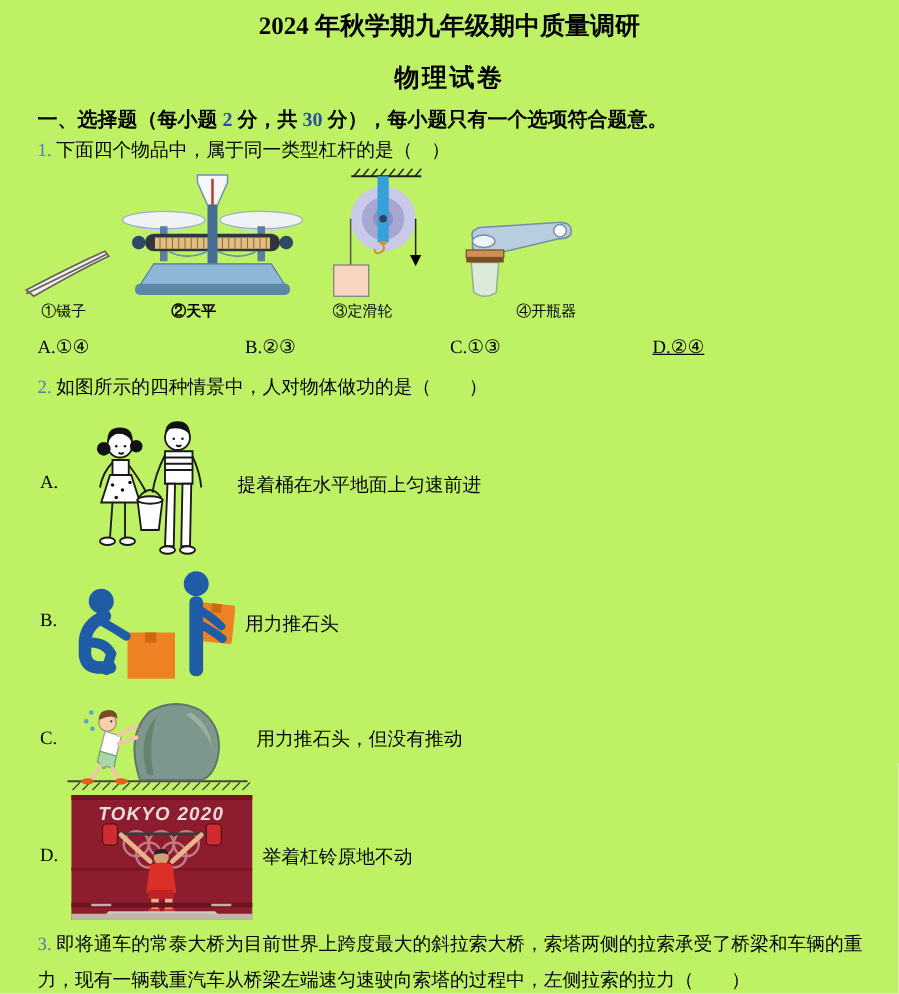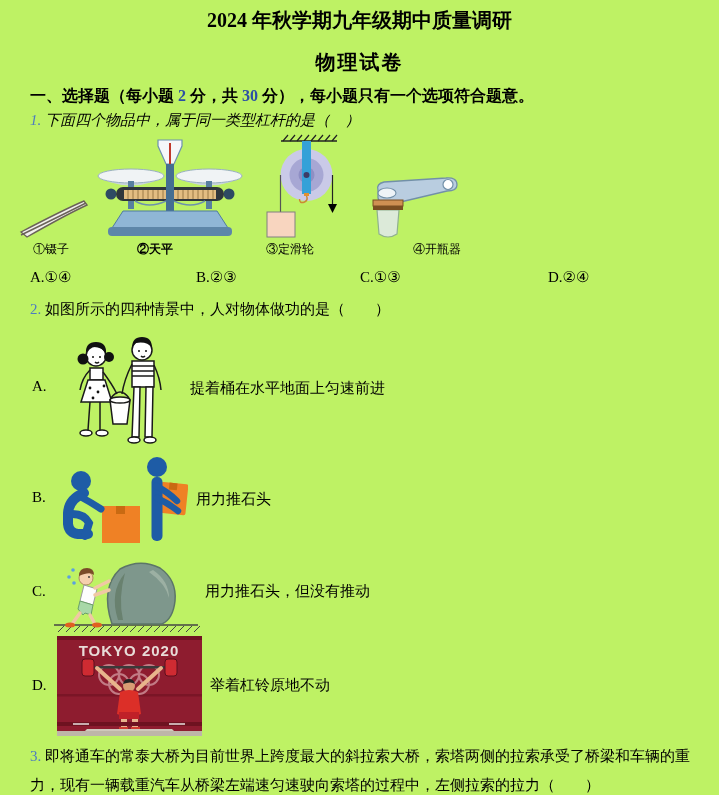--- a/index.html
+++ b/index.html
@@ -6,21 +6,21 @@
   .paper{
     position:relative;width:719px;height:795px;background:#bef264;overflow:hidden;
     font-family:"Liberation Serif","DejaVu Serif",serif;color:#000;
   }
   .abs{position:absolute;}
   .title{top:7px;left:0;width:100%;text-align:center;font-size:20px;font-weight:700;}
   .subtitle{top:49px;left:0;width:100%;text-align:center;font-size:20px;font-weight:700;letter-spacing:2px;}
   .section-heading{top:86px;left:30px;font-size:16px;font-weight:700;white-space:nowrap;}
   .blue-num{color:#2b4fa5;}
   .stem{font-size:15px;white-space:nowrap;}
-  .q1-stem{top:111px;left:30px;font-style:italic;}
+  .q1-stem{top:111px;left:30px;}
   .q2-stem{top:300px;left:30px;}
   .q-num{color:#4d7cc0;}
   .fig-label{font-size:12px;white-space:nowrap;}
   .opt{font-size:15px;top:268px;white-space:nowrap;}
   .letter{font-size:15px;}
   .caption{font-size:15px;white-space:nowrap;}
   .q3-block{top:742px;left:30px;width:668px;font-size:15px;line-height:29px;}
   svg{display:block;}
 </style>
 </head>
@@ -94,21 +94,21 @@
   </div>
 
   <div class="abs fig-label" style="left:33px;top:241px;">①镊子</div>
   <div class="abs fig-label" style="left:137px;top:241px;font-weight:bold;">②天平</div>
   <div class="abs fig-label" style="left:266px;top:241px;">③定滑轮</div>
   <div class="abs fig-label" style="left:369px;top:241px;margin-left:44px;">④开瓶器</div>
 
   <div class="abs opt" style="left:30px;">A.①④</div>
   <div class="abs opt" style="left:196px;">B.②③</div>
   <div class="abs opt" style="left:360px;text-align:right;">C.①③</div>
-  <div class="abs opt" style="left:548px;">D.②④</div>
+  <div class="abs opt" style="left:522px;text-decoration:underline;">D.②④</div>
 
   <div class="abs stem q2-stem"><span class="q-num">2.</span> <span>如图所示的四种情景中，人对物体做功的是（　　）</span></div>
 
   <div class="abs letter" style="left:32px;top:378px;">A.</div>
   <div class="abs" style="left:62px;top:332px;width:115px;height:120px;">
     <svg width="115" height="120" viewBox="0 0 115 120">
       <g stroke="#1a1a1a" stroke-width="1.5" fill="none">
 
         <circle cx="34" cy="24" r="10" fill="#ffffff"></circle>
         <path d="M24 22 Q23 10 34 10 Q45 10 44 22 Q40 14 30 15 Q25 17 24 22 Z" fill="#111111" stroke="none"></path>
@@ -192,21 +192,21 @@
       <ellipse cx="20" cy="69" rx="5" ry="2.5" fill="#e06020"></ellipse>
       <ellipse cx="47" cy="69" rx="5" ry="2.5" fill="#e06020"></ellipse>
       <circle cx="23" cy="14" r="1.8" fill="#5aa0e0"></circle>
       <circle cx="19" cy="21" r="1.8" fill="#5aa0e0"></circle>
       <circle cx="24" cy="27" r="1.8" fill="#5aa0e0"></circle>
     </svg>
   </div>
   <div class="abs caption" style="left:205px;top:582px;">用力推石头，但没有推动</div>
 
   <div class="abs letter" style="left:32px;top:677px;">D.</div>
-  <div class="abs" style="left:57px;top:636px;width:145px;height:108px;">
+  <div class="abs" style="left:57px;top:636px;width:145px;height:108px;font-style:italic;">
     <svg width="145" height="100" viewBox="0 0 145 100">
       <rect x="0" y="0" width="145" height="100" fill="#8e1c2f"></rect>
       <rect x="0" y="0" width="145" height="4" fill="#701222"></rect>
       <rect x="0" y="58" width="145" height="2.5" fill="#7a1526"></rect>
       <text x="72" y="20" text-anchor="middle" fill="#e8dcd8" font-size="15" font-weight="bold" font-family="Liberation Sans, DejaVu Sans, sans-serif" letter-spacing="1">TOKYO 2020</text>
       <g fill="none" stroke="#c27b85" stroke-width="2">
         <circle cx="52" cy="39" r="10"></circle>
           <circle cx="72" cy="39" r="10"></circle>
           <circle cx="92" cy="39" r="10"></circle>
         <circle cx="62" cy="48" r="10"></circle>

